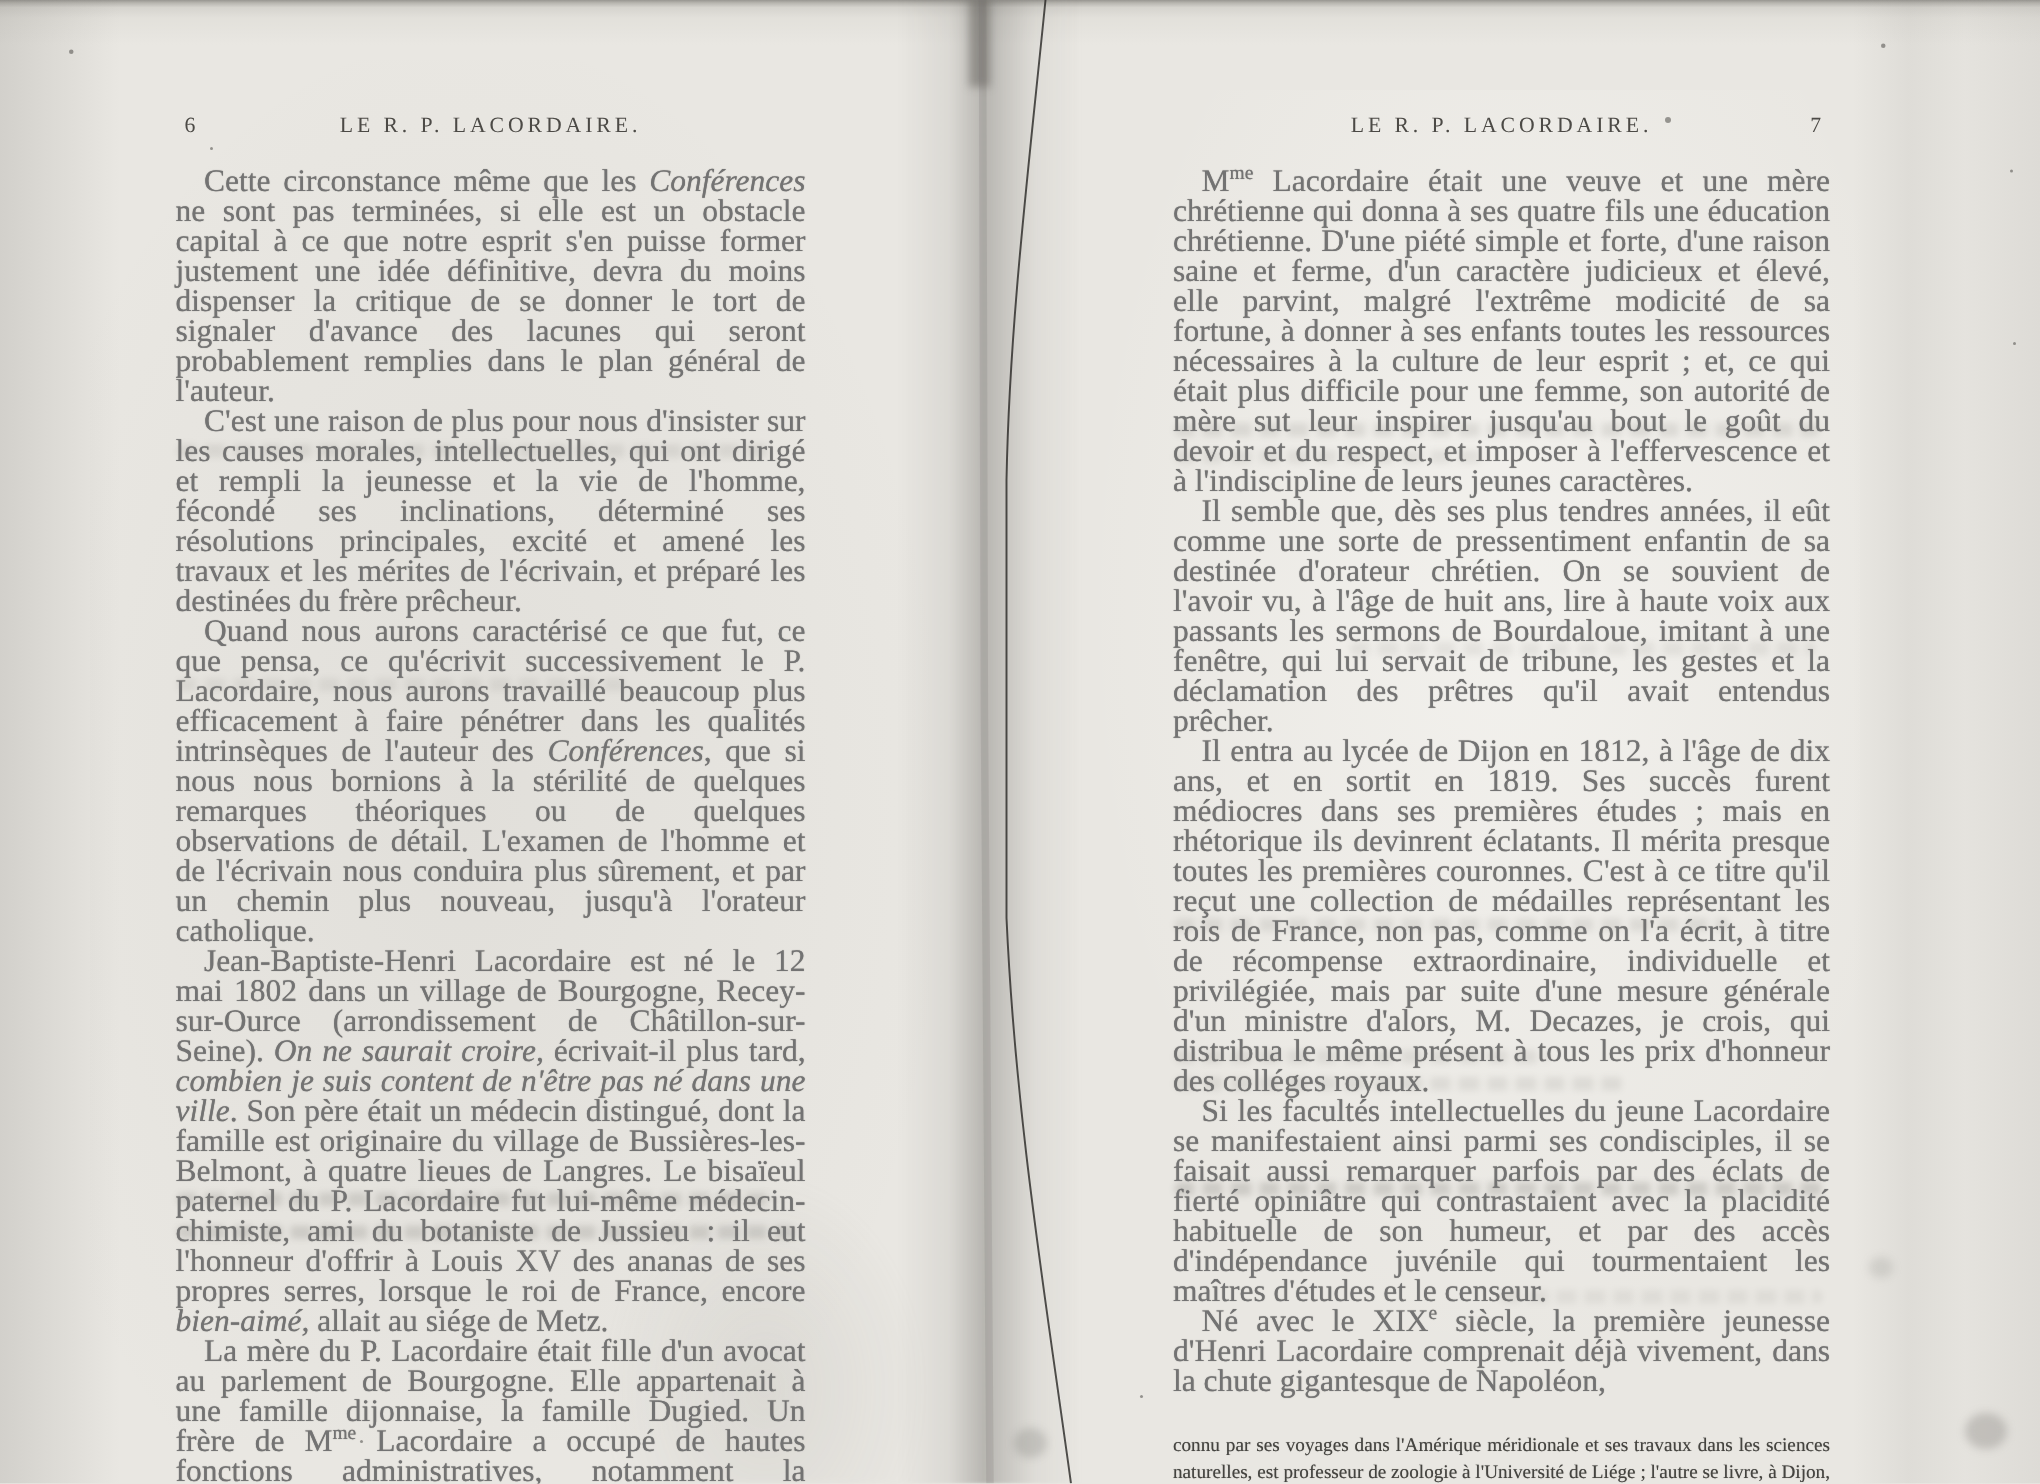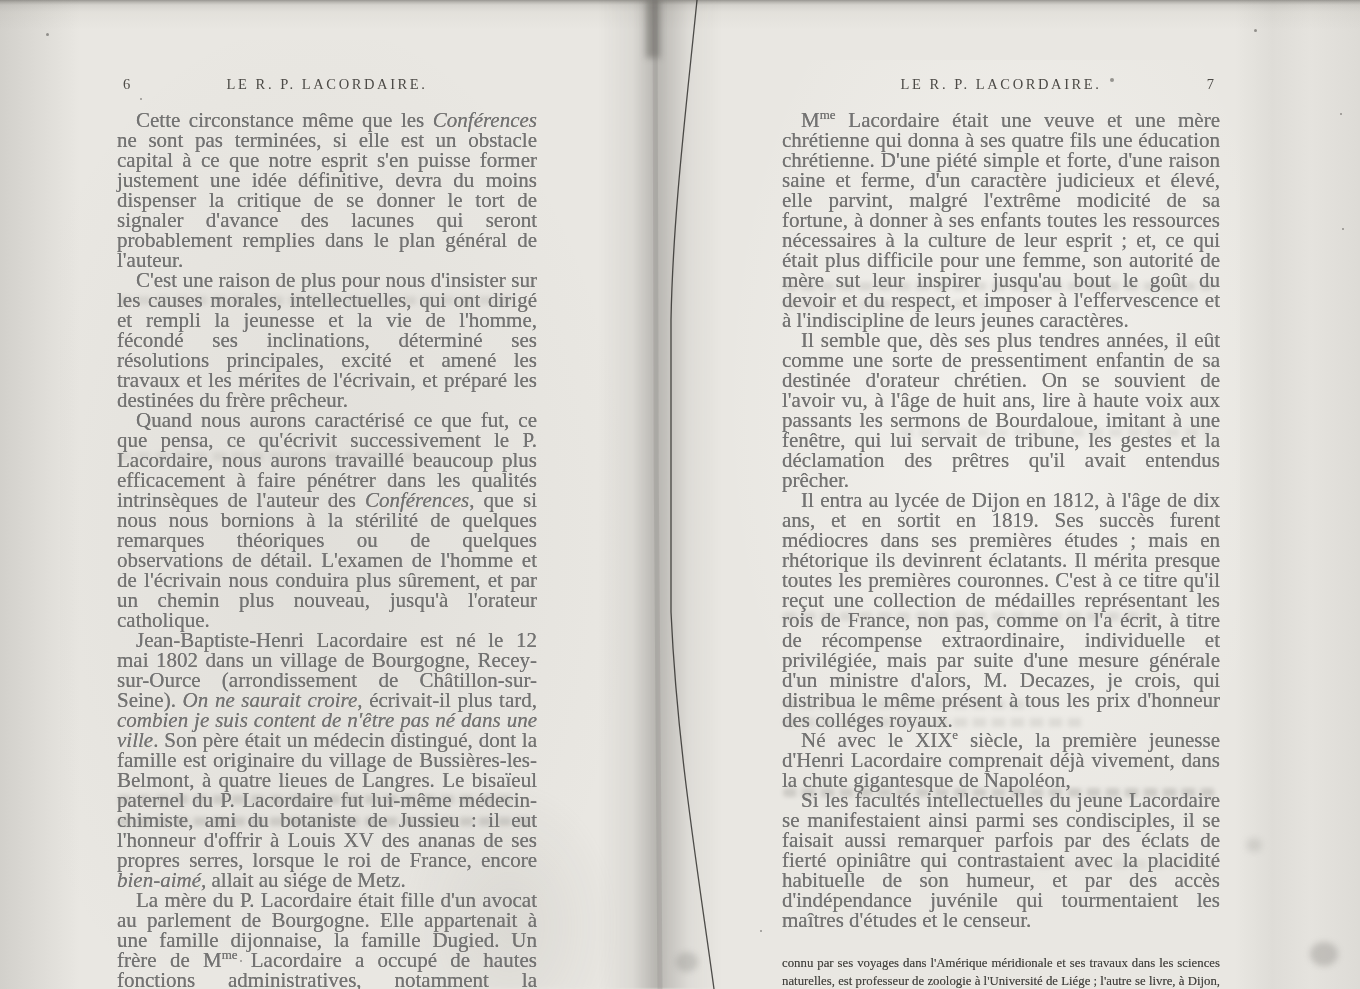--- a/index.html
+++ b/index.html
@@ -129,21 +129,21 @@
 
   <div class="page-col" id="right-col">
     <div class="running-header">
       <span class="title">LE R. P. LACORDAIRE.</span>
       <span class="num num-right">7</span>
     </div>
     <div class="body-text">
         <p>M<sup>me</sup> Lacordaire était une veuve et une mère chrétienne qui donna à ses quatre fils une éducation chrétienne. D'une piété simple et forte, d'une raison saine et ferme, d'un caractère judicieux et élevé, elle parvint, malgré l'extrême modicité de sa fortune, à donner à ses enfants toutes les ressources nécessaires à la culture de leur esprit ; et, ce qui était plus difficile pour une femme, son autorité de mère sut leur inspirer jusqu'au bout le goût du devoir et du respect, et imposer à l'effervescence et à l'indiscipline de leurs jeunes caractères.</p>
         <p>Il semble que, dès ses plus tendres années, il eût comme une sorte de pressentiment enfantin de sa destinée d'orateur chrétien. On se souvient de l'avoir vu, à l'âge de huit ans, lire à haute voix aux passants les sermons de Bourdaloue, imitant à une fenêtre, qui lui servait de tribune, les gestes et la déclamation des prêtres qu'il avait entendus prêcher.</p>
         <p>Il entra au lycée de Dijon en 1812, à l'âge de dix ans, et en sortit en 1819. Ses succès furent médiocres dans ses premières études ; mais en rhétorique ils devinrent éclatants. Il mérita presque toutes les premières couronnes. C'est à ce titre qu'il reçut une collection de médailles représentant les rois de France, non pas, comme on l'a écrit, à titre de récompense extraordinaire, individuelle et privilégiée, mais par suite d'une mesure générale d'un ministre d'alors, M. Decazes, je crois, qui distribua le même présent à tous les prix d'honneur des colléges royaux.</p>
+        <p>Si les facultés intellectuelles du jeune Lacordaire se manifestaient ainsi parmi ses condisciples, il se faisait aussi remarquer parfois par des éclats de fierté opiniâtre qui contrastaient avec la placidité habituelle de son humeur, et par des accès d'indépendance juvénile qui tourmentaient les maîtres d'études et le censeur.</p>
         <p>Né avec le XIX<sup>e</sup> siècle, la première jeunesse d'Henri Lacordaire comprenait déjà vivement, dans la chute gigantesque de Napoléon,</p>
-        <p>Si les facultés intellectuelles du jeune Lacordaire se manifestaient ainsi parmi ses condisciples, il se faisait aussi remarquer parfois par des éclats de fierté opiniâtre qui contrastaient avec la placidité habituelle de son humeur, et par des accès d'indépendance juvénile qui tourmentaient les maîtres d'études et le censeur.</p>
       </div>
     <div class="footnote" id="right-footnote">
         <p>connu par ses voyages dans l'Amérique méridionale et ses travaux dans les sciences naturelles, est professeur de zoologie à l'Université de Liége ; l'autre se livre, à Dijon, à de remarquables travaux d'architecture ; le dernier est officier de mérite dans l'armée française.</p>
       </div>
   </div>
 
 </div>
 
 </body></html>

